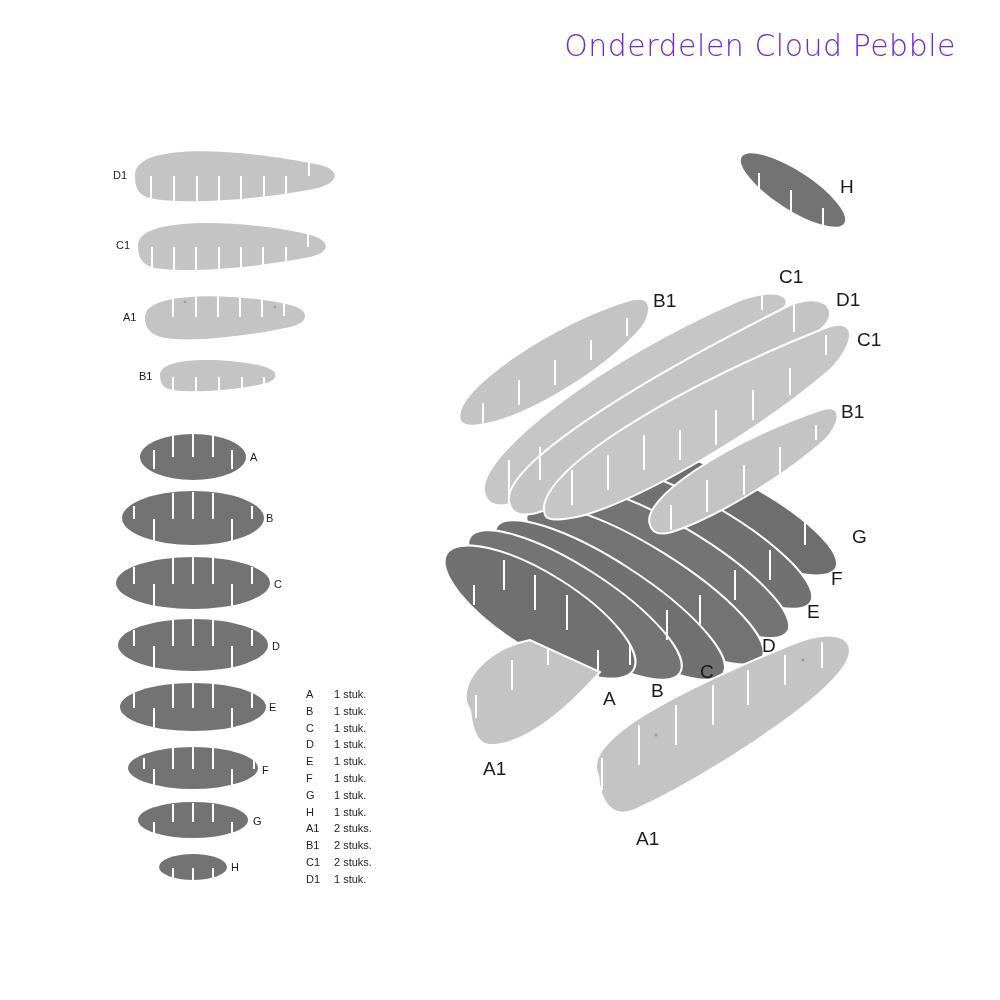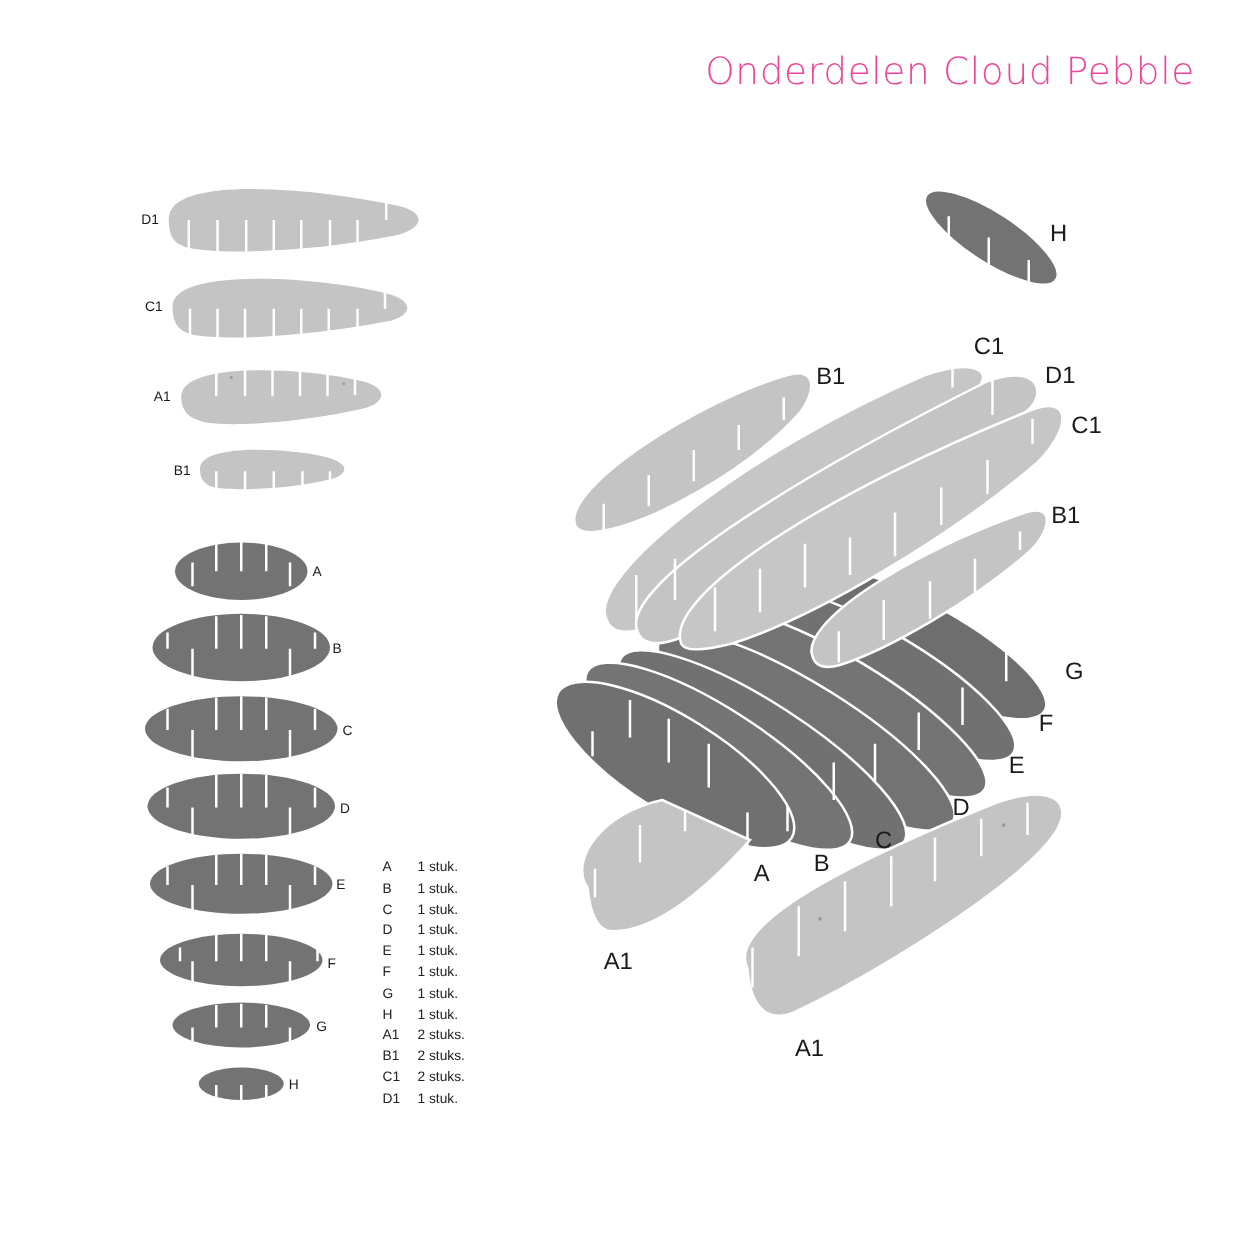--- a/index.html
+++ b/index.html
@@ -1,17 +1,17 @@
 <!DOCTYPE html>
 <html><head>
   <meta charset="utf-8">
   <style>
     html, body { margin:0; padding:0; background:#ffffff; }
     body { width:1000px; height:1000px; position:relative; overflow:hidden; font-family:"Liberation Sans", sans-serif; }
-    .title { position:absolute; right:44px; top:40px; font-family:"DejaVu Sans", sans-serif; font-weight:200; font-size:30px; color:#ec4899; letter-spacing:0.5px; }
+    .title { position:absolute; right:44px; top:28px; font-family:"DejaVu Sans", sans-serif; font-weight:200; font-size:30px; color:#6d28d9; letter-spacing:0.5px; }
     svg.diagram { position:absolute; left:0; top:0; }
     .lbl { font-family:"Liberation Sans", sans-serif; fill:#1a1a1a; }
     .legend { position:absolute; left:306px; top:686px; font-size:11px; color:#222; line-height:16.8px; }
     .legend-row { display:flex; }
     .legend-code { width:28px; }
   </style>
 </head>
 <body>
 
 <div class="title">Onderdelen Cloud Pebble</div>

